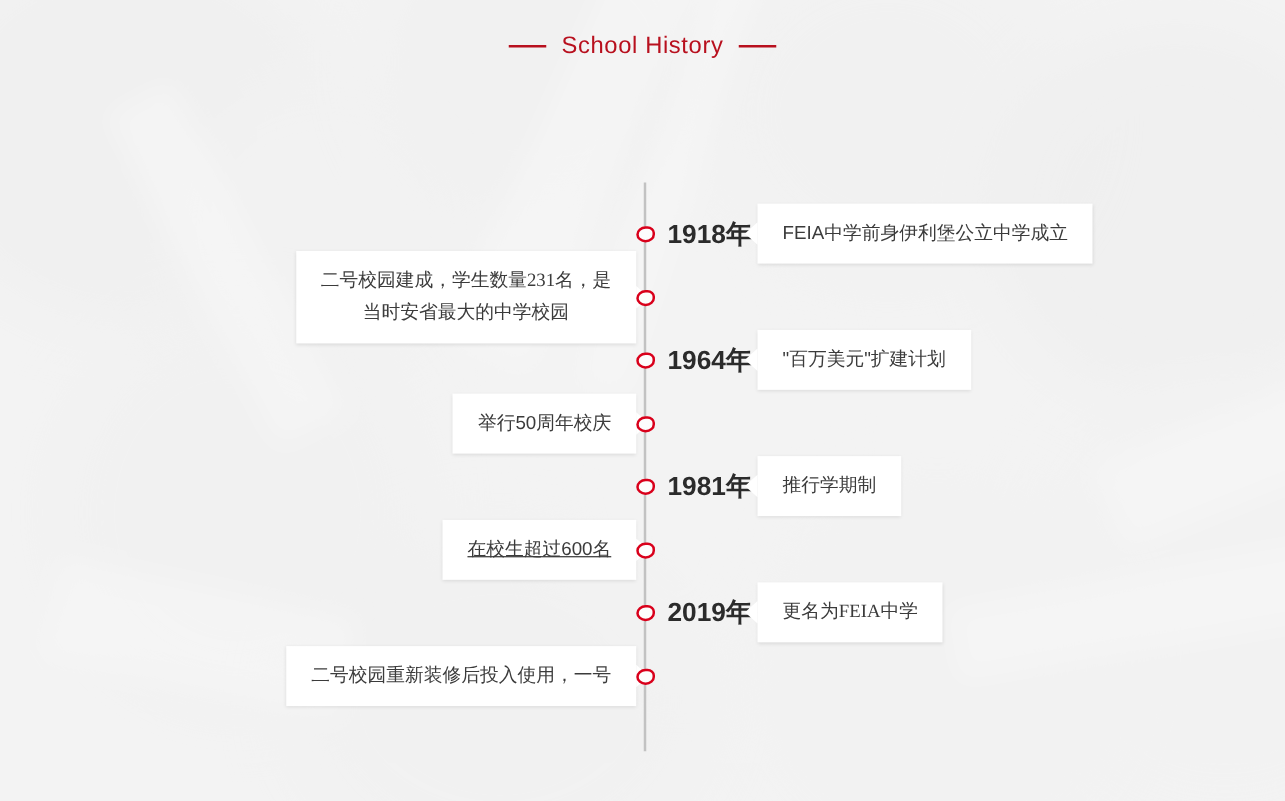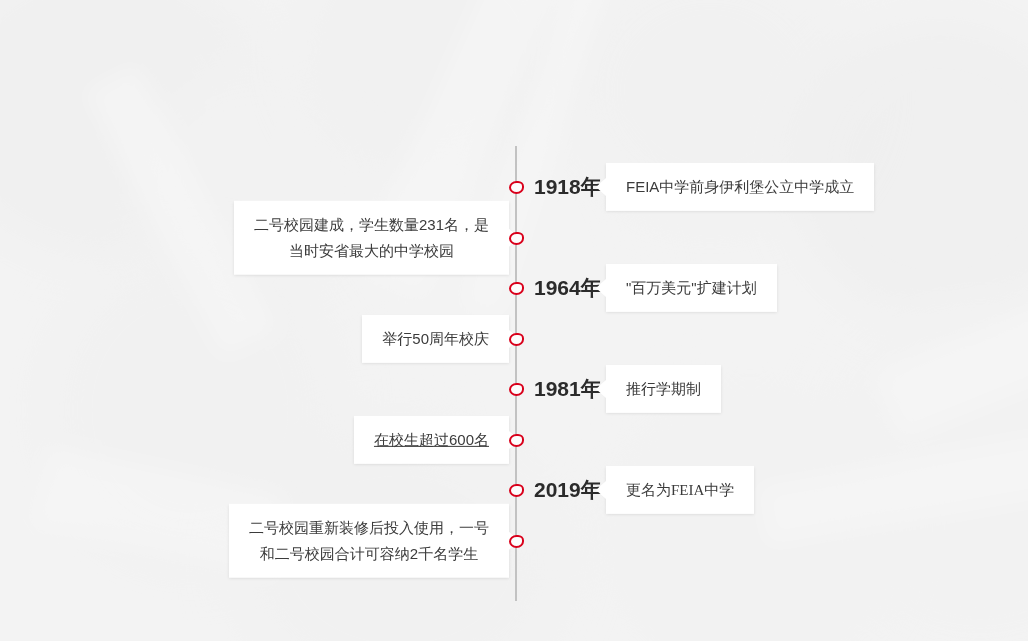--- a/index.html
+++ b/index.html
@@ -185,36 +185,41 @@
   <div class="streak s1"></div>
   <div class="streak s2"></div>
   <div class="streak s3"></div>
   <div class="streak s4"></div>
   <div class="streak s5"></div>
   <div class="streak s6"></div>
   <div class="veil"></div>
 </div>
 
 <div id="header">
+  <div id="subtitle-row">
+    <span class="sub-dash"></span>
+    <span id="subtitle-text">School History</span>
+    <span class="sub-dash"></span>
+  </div>
 </div>
 
 <div id="timeline">
   <div id="timeline-axis"></div>
   <div id="timeline-rows">
       <div class="tl-row side-right" style="top: 47px;">
         <div class="tl-marker"></div>
         <div class="tl-year">1918年</div>
         <div class="tl-card" style="left: 606px;">
           <span class="line">FEIA中学前身伊利堡公立中学成立</span>
         </div>
       </div>
       <div class="tl-row side-left" style="top: 97.5px;">
         <div class="tl-marker"></div>
         <div class="tl-year">1928年</div>
-        <div class="tl-card" style="right: 519px;">
+        <div class="tl-card" style="right: 519px; font-family: Liberation Serif, serif;">
           <span class="line">二号校园建成，学生数量231名，是</span>
           <span class="line">当时安省最大的中学校园</span>
         </div>
       </div>
       <div class="tl-row side-right" style="top: 148px;">
         <div class="tl-marker"></div>
         <div class="tl-year">1964年</div>
         <div class="tl-card" style="left: 606px;">
           <span class="line">"百万美元"扩建计划</span>
         </div>
@@ -245,17 +250,16 @@
         <div class="tl-year">2019年</div>
         <div class="tl-card" style="left: 606px; font-family: Liberation Serif, serif;">
           <span class="line">更名为FEIA中学</span>
         </div>
       </div>
       <div class="tl-row side-left" style="top: 400.5px;">
         <div class="tl-marker"></div>
         <div class="tl-year">2020年</div>
         <div class="tl-card" style="right: 519px;">
           <span class="line">二号校园重新装修后投入使用，一号</span>
-          <span class="line">和二号校园合计可容纳2千名学生</span>
         </div>
       </div>
     </div>
 </div>
 
 </body></html>

